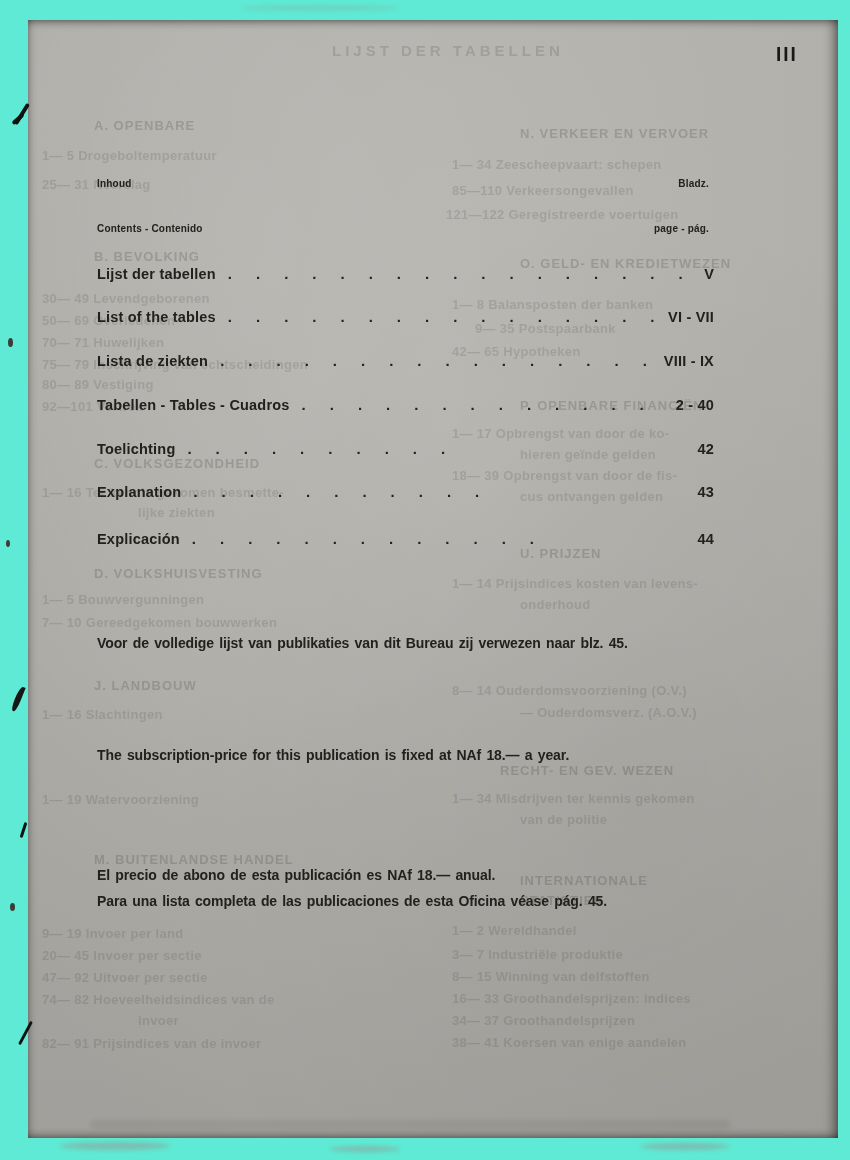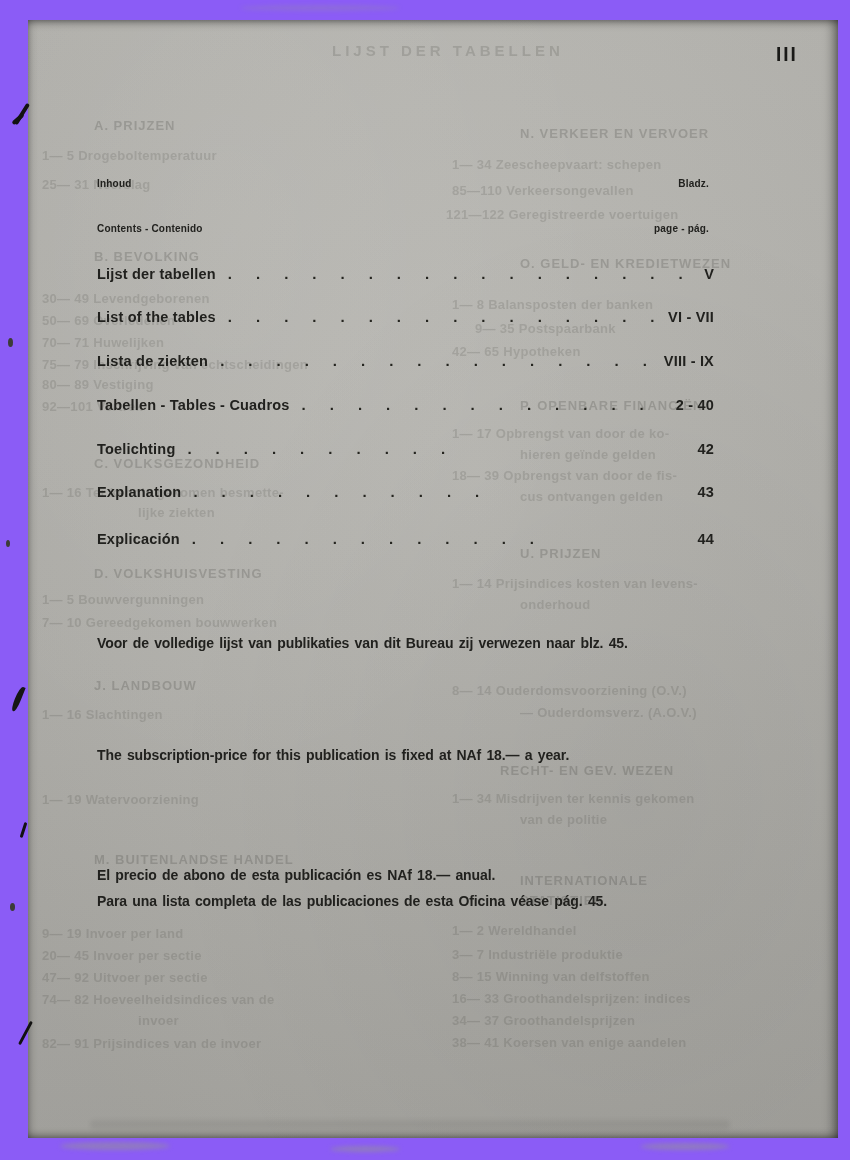--- a/index.html
+++ b/index.html
@@ -1,21 +1,21 @@
 <!DOCTYPE html>
 <html><head>
 <meta charset="utf-8">
 <style>
   html,body{margin:0;padding:0;}
   body{
     width:850px;height:1160px;overflow:hidden;
     background:#0b0b0a;
     font-family:"Liberation Sans", sans-serif;
   }
-  .scan{position:relative;width:850px;height:1160px;background:#8b5cf6;}
+  .scan{position:relative;width:850px;height:1160px;background:#5eead4;}
 
   
   .page{
     position:absolute;left:28px;top:20px;width:810px;height:1118px;
     background:
       radial-gradient(ellipse at 25% 20%, rgba(255,255,255,.06), transparent 45%),
       radial-gradient(ellipse at 75% 70%, rgba(0,0,0,.05), transparent 55%),
       linear-gradient(176deg,#b9b8b3 0%,#b3b2ad 55%,#a8a7a2 100%);
     box-shadow:
       inset -9px 0 12px -6px rgba(0,0,0,.55),
@@ -97,21 +97,21 @@
 </head>
 <body>
 
 <div class="scan">
 
   <div class="page"></div>
 
   <div class="layer">
     <div class="gline gtitle" style="left:332px;top:42px">LIJST DER TABELLEN</div>
     <div class="gsmudge"></div>
-  <div class="gline gh" style="left: 94px; top: 118px;">A. PRIJZEN</div>
+  <div class="gline gh" style="left: 94px; top: 118px;">A. OPENBARE</div>
       <div class="gline" style="left: 42px; top: 148px;">1—  5   Drogeboltemperatuur</div>
       <div class="gline" style="left: 42px; top: 177px;">25— 31   Neerslag</div>
       <div class="gline gh" style="left: 94px; top: 249px;">B. BEVOLKING</div>
       <div class="gline" style="left: 42px; top: 291px;">30— 49   Levendgeborenen</div>
       <div class="gline" style="left: 42px; top: 313px;">50— 69   Overledenen</div>
       <div class="gline" style="left: 42px; top: 335px;">70— 71   Huwelijken</div>
       <div class="gline" style="left: 42px; top: 357px;">75— 79   Inschrijving van echtscheidingen</div>
       <div class="gline" style="left: 42px; top: 377px;">80— 89   Vestiging</div>
       <div class="gline" style="left: 42px; top: 399px;">92—101   Vertrek</div>
       <div class="gline gh" style="left: 94px; top: 456px;">C. VOLKSGEZONDHEID</div>

